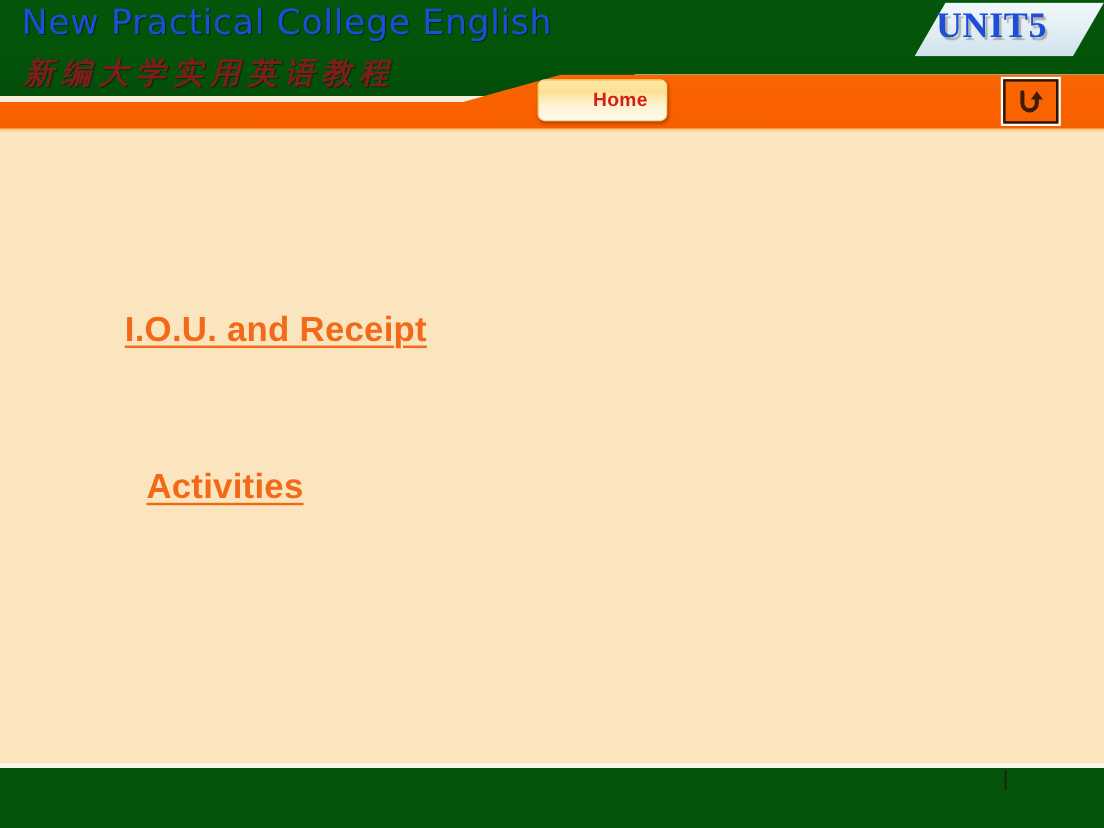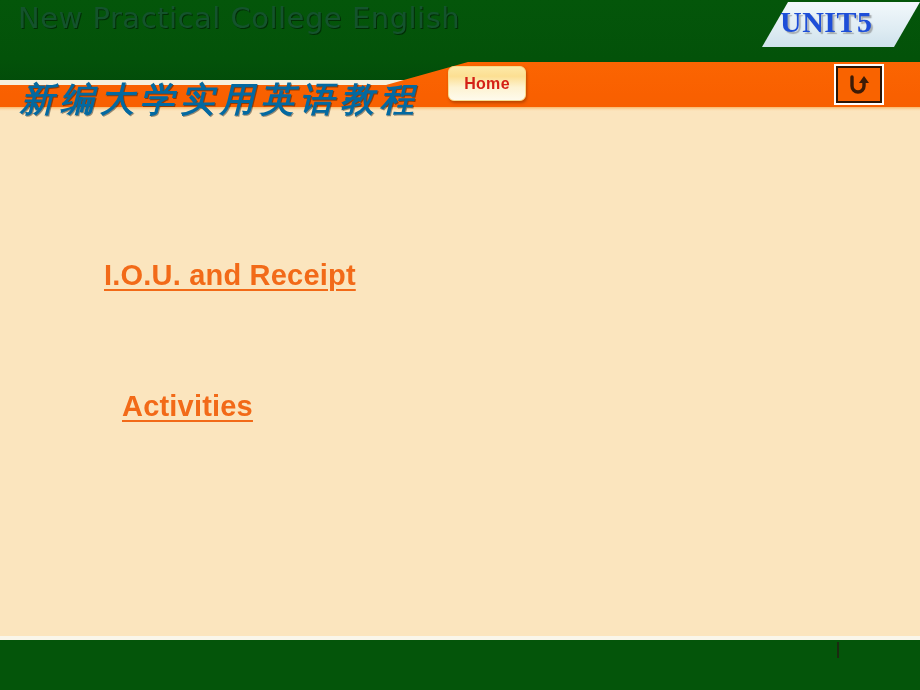--- a/index.html
+++ b/index.html
@@ -59,40 +59,39 @@
   }
 
   
   .title-en {
     position: absolute;
     left: 18px; top: 1px;
     font-family: "DejaVu Sans", sans-serif;
     font-size: 29px;
     font-weight: 400;
     letter-spacing: 0.5px;
-    color: #14532d;
+    color: #1d4ed8;
     text-shadow: 1px 1px 0 rgba(0,0,0,0.45);
     z-index: 5;
     white-space: nowrap;
   }
 
   
   .title-cn {
     position: absolute;
     left: 20px; top: 44px;
     font-family: "DejaVu Sans", sans-serif;
-    font-size: 34px;
+    font-size: 25px;
     font-weight: 700;
     font-style: italic;
     letter-spacing: 6px;
-    color: #0369a1;
+    color: #7f1d1d;
     text-shadow: 1px 1px 0 rgba(0,0,0,0.4);
     z-index: 5;
     white-space: nowrap;
-    margin-top: 33px;
   }
 
   
   .unit-badge {
     position: absolute;
     left: 762px; top: 2px;
     width: 158px;
     height: 45px;
     background: #e2eef4;
     background: linear-gradient(180deg, #f2f8fb 0%, #dfecf3 60%, #cfe2ec 100%);
@@ -121,20 +120,21 @@
     height: 33px;
     border-radius: 6px;
     background: linear-gradient(180deg, #fde9a8 0%, #fcdf92 28%, #fdf3d2 62%, #fefaec 100%);
     box-shadow: 1px 2px 3px rgba(90,30,0,0.38);
     border: 1px solid #f8d98a;
     z-index: 8;
     display: flex;
     align-items: center;
     justify-content: center;
     cursor: pointer;
+    padding-left: 30px;
   }
   .home-btn-label {
     font-family: "Liberation Sans", sans-serif;
     font-size: 16px;
     font-weight: 700;
     color: #d42016;
     letter-spacing: 0.3px;
   }
 
   

